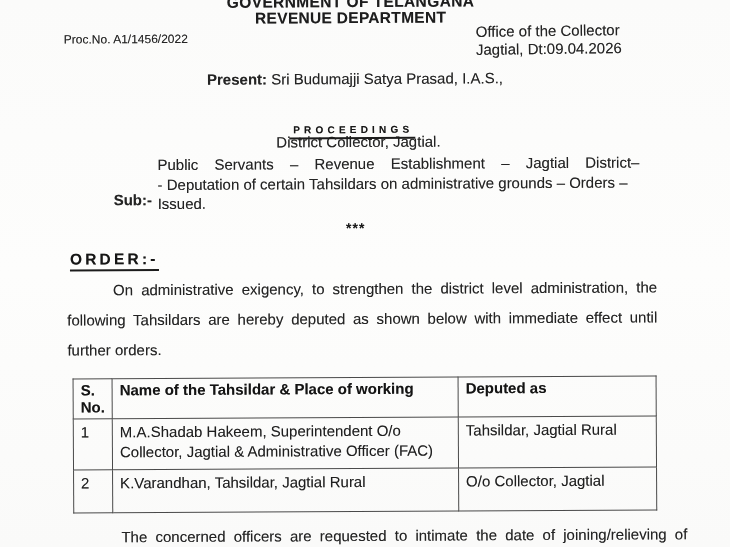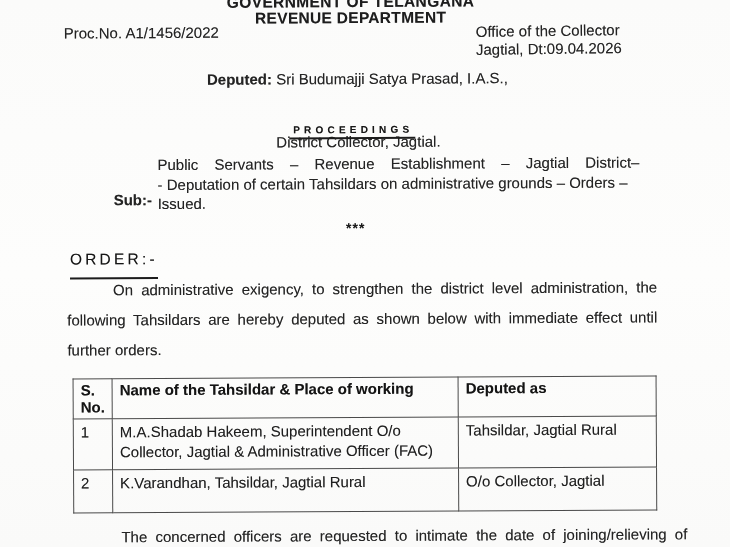--- a/index.html
+++ b/index.html
@@ -38,22 +38,22 @@
   .dept-title {
     top: 9px; left: 0; width: 704px;
     text-align: center;
     font-weight: bold;
     font-size: 15.5px;
     line-height: 17px;
     letter-spacing: 0.3px;
     color: #1d1d1d;
   }
   .proc-no {
-    left: 65px; top: 23px;
-    font-size: 15px;
+    left: 65px; top: 31px;
+    font-size: 12px;
   }
   .office-block {
     left: 477px; top: 23px;
     font-size: 15px;
     line-height: 17.5px;
     transform: rotate(-0.4deg);
   }
   .present-block {
     left: 208px; top: 70px;
     font-size: 15px;
@@ -96,24 +96,24 @@
     text-align: center;
     font-size: 14px;
     font-weight: bold;
     letter-spacing: 1px;
     color: #161616;
   }
 
   .order-wrap { left: 70px; top: 249px; }
   .order-heading {
     display: inline-block;
-    font-weight: normal;
+    font-weight: bold;
     font-size: 15.5px;
     letter-spacing: 3.2px;
-    padding-bottom: 9px;
+    padding-bottom: 1px;
     border-bottom: 2px solid #1c1c1c;
     color: #161616;
   }
 
   .order-para {
     left: 67px; top: 274px; width: 590px;
     margin: 0;
     font-size: 15px;
     line-height: 30px;
     text-align: justify;
@@ -165,21 +165,21 @@
     <div class="abs dept-title">REVENUE DEPARTMENT</div>
 
     <div class="abs proc-no">Proc.No. A1/1456/2022</div>
 
     <div class="abs office-block">
       <div>Office of the Collector</div>
       <div>Jagtial, Dt:09.04.2026</div>
     </div>
 
     <div class="abs present-block">
-      <div class="present-line1"><span class="bold">Deputed:</span> <span>Sri Budumajji Satya Prasad, I.A.S.,</span></div>
+      <div class="present-line1"><span class="bold">Present:</span> <span>Sri Budumajji Satya Prasad, I.A.S.,</span></div>
       <div class="present-line2">District Collector, Jagtial.</div>
     </div>
 
     <div class="abs proceedings-wrap">
       <span class="proceedings">PROCEEDINGS</span>
     </div>
 
     <div class="abs sub-label">Sub:-</div>
     <div class="abs sub-body">
       <div class="sub-line-justify">Public Servants – Revenue Establishment – Jagtial District–</div>

